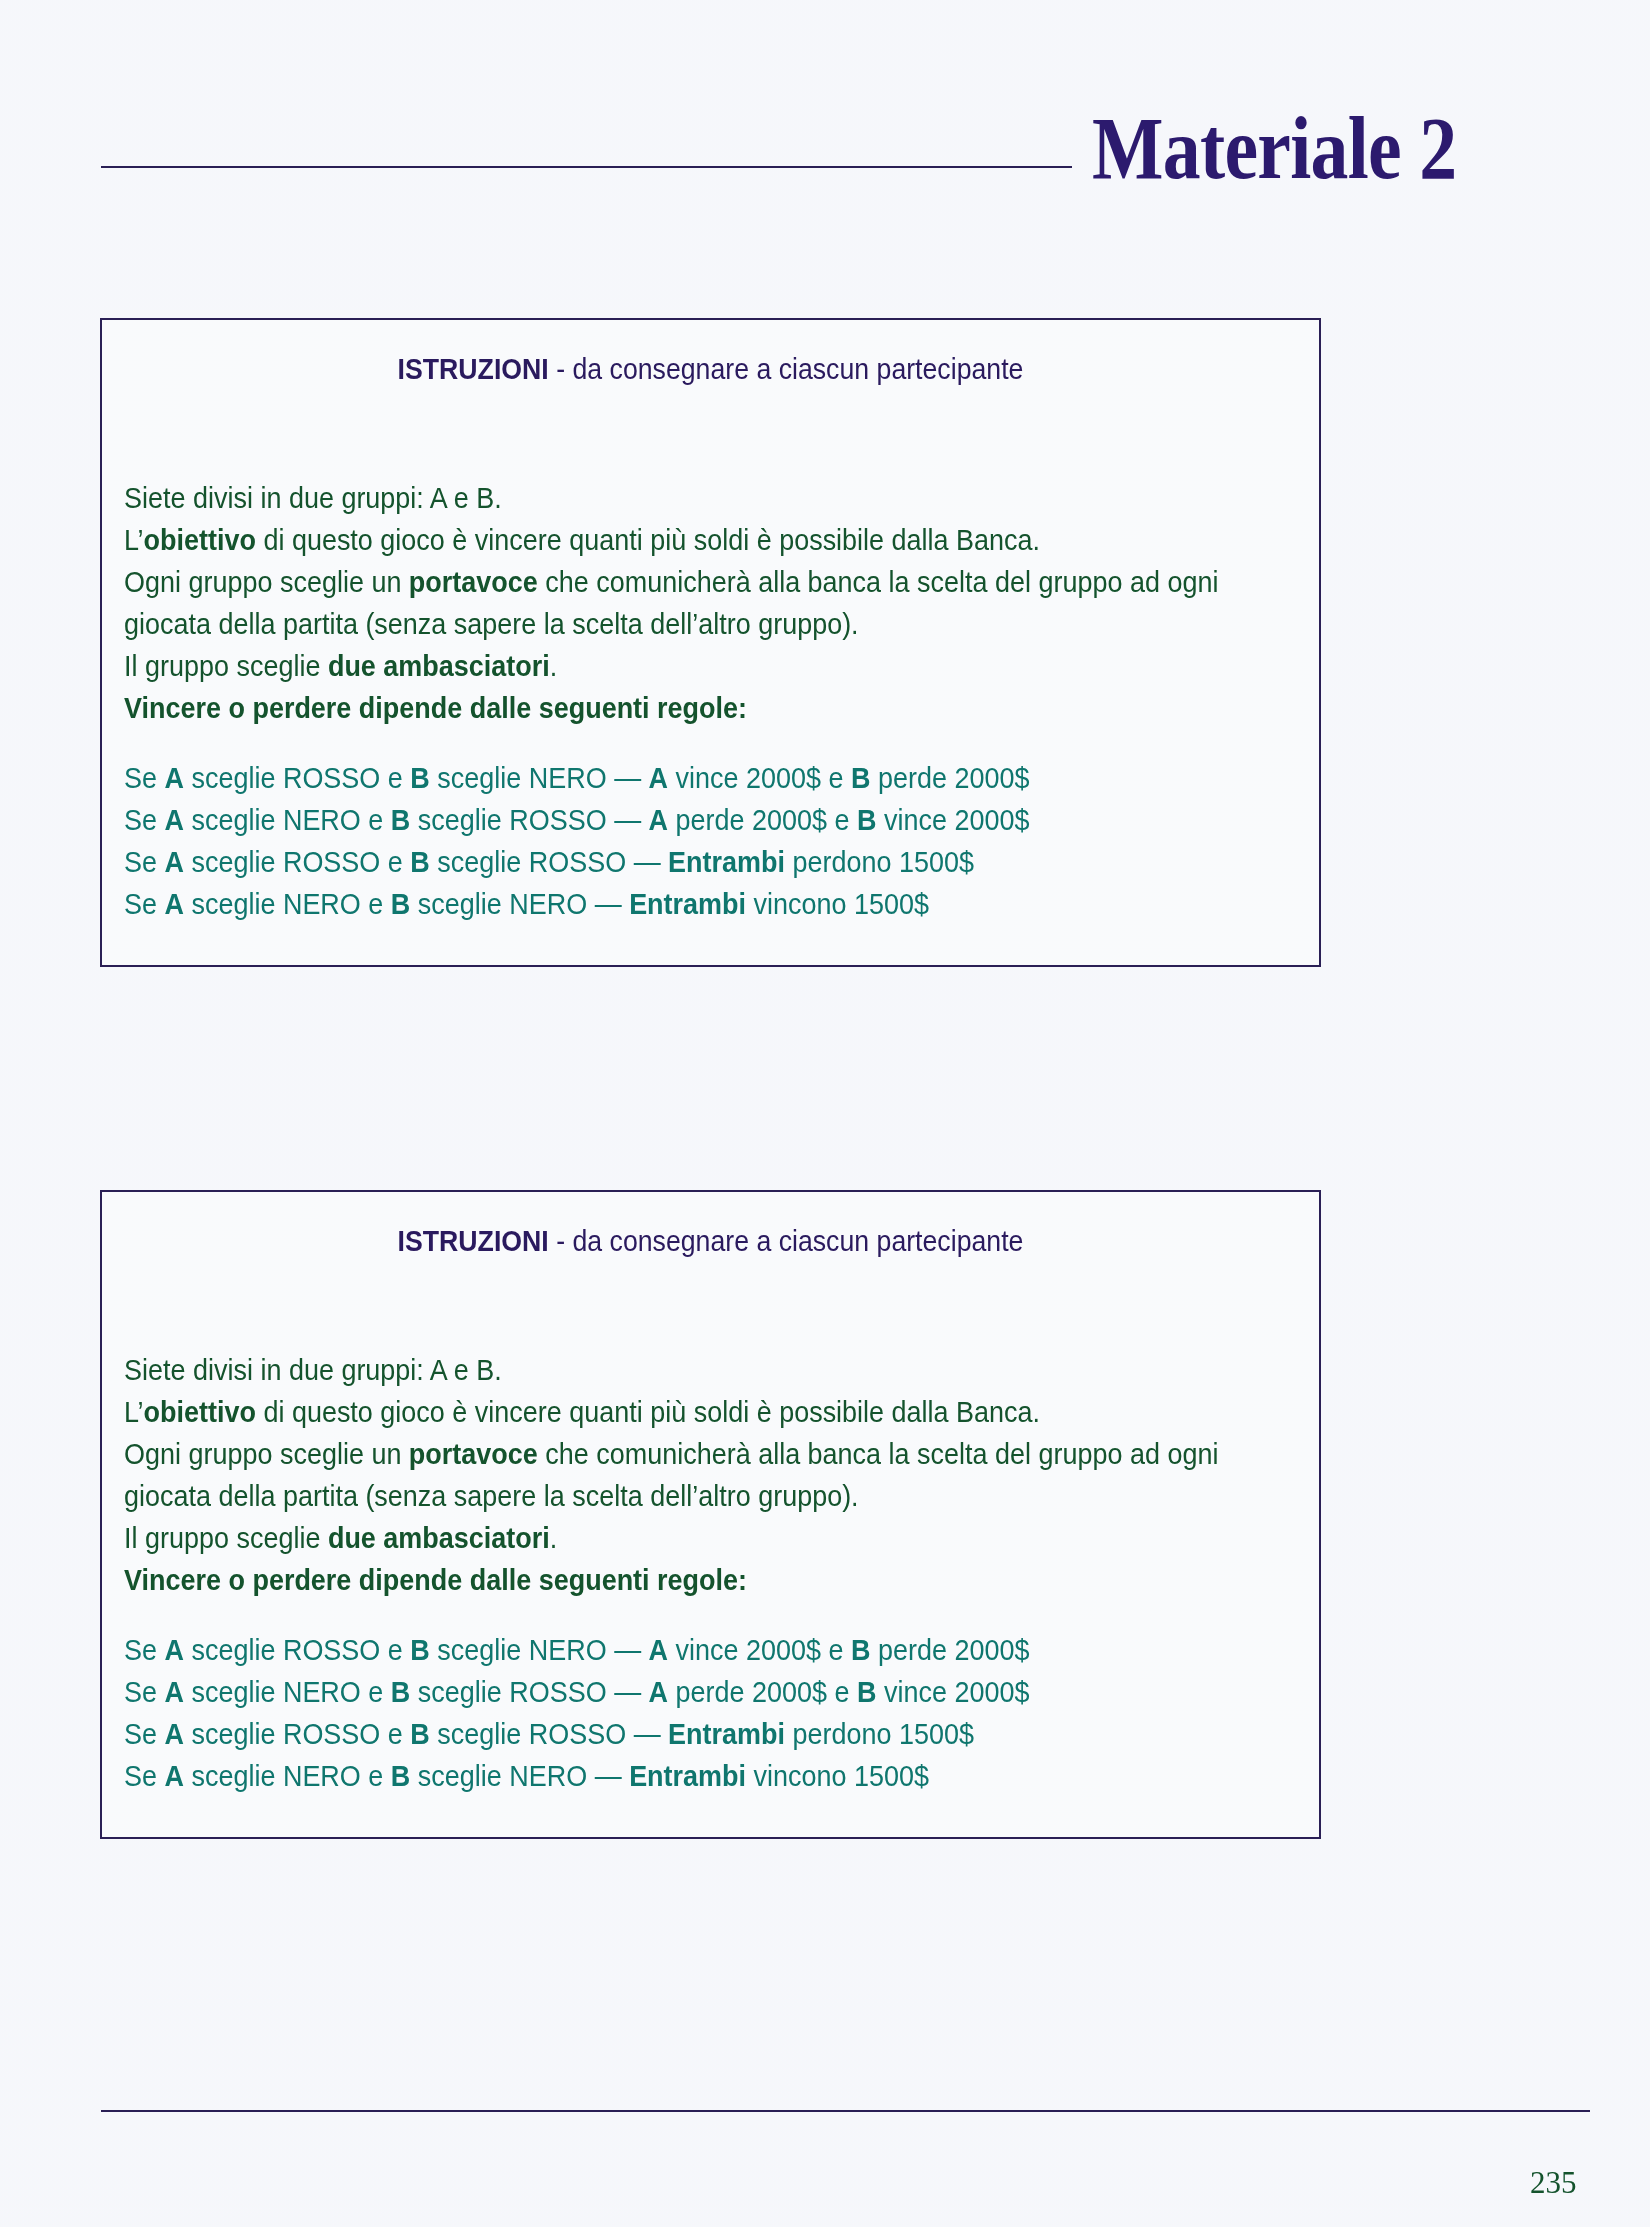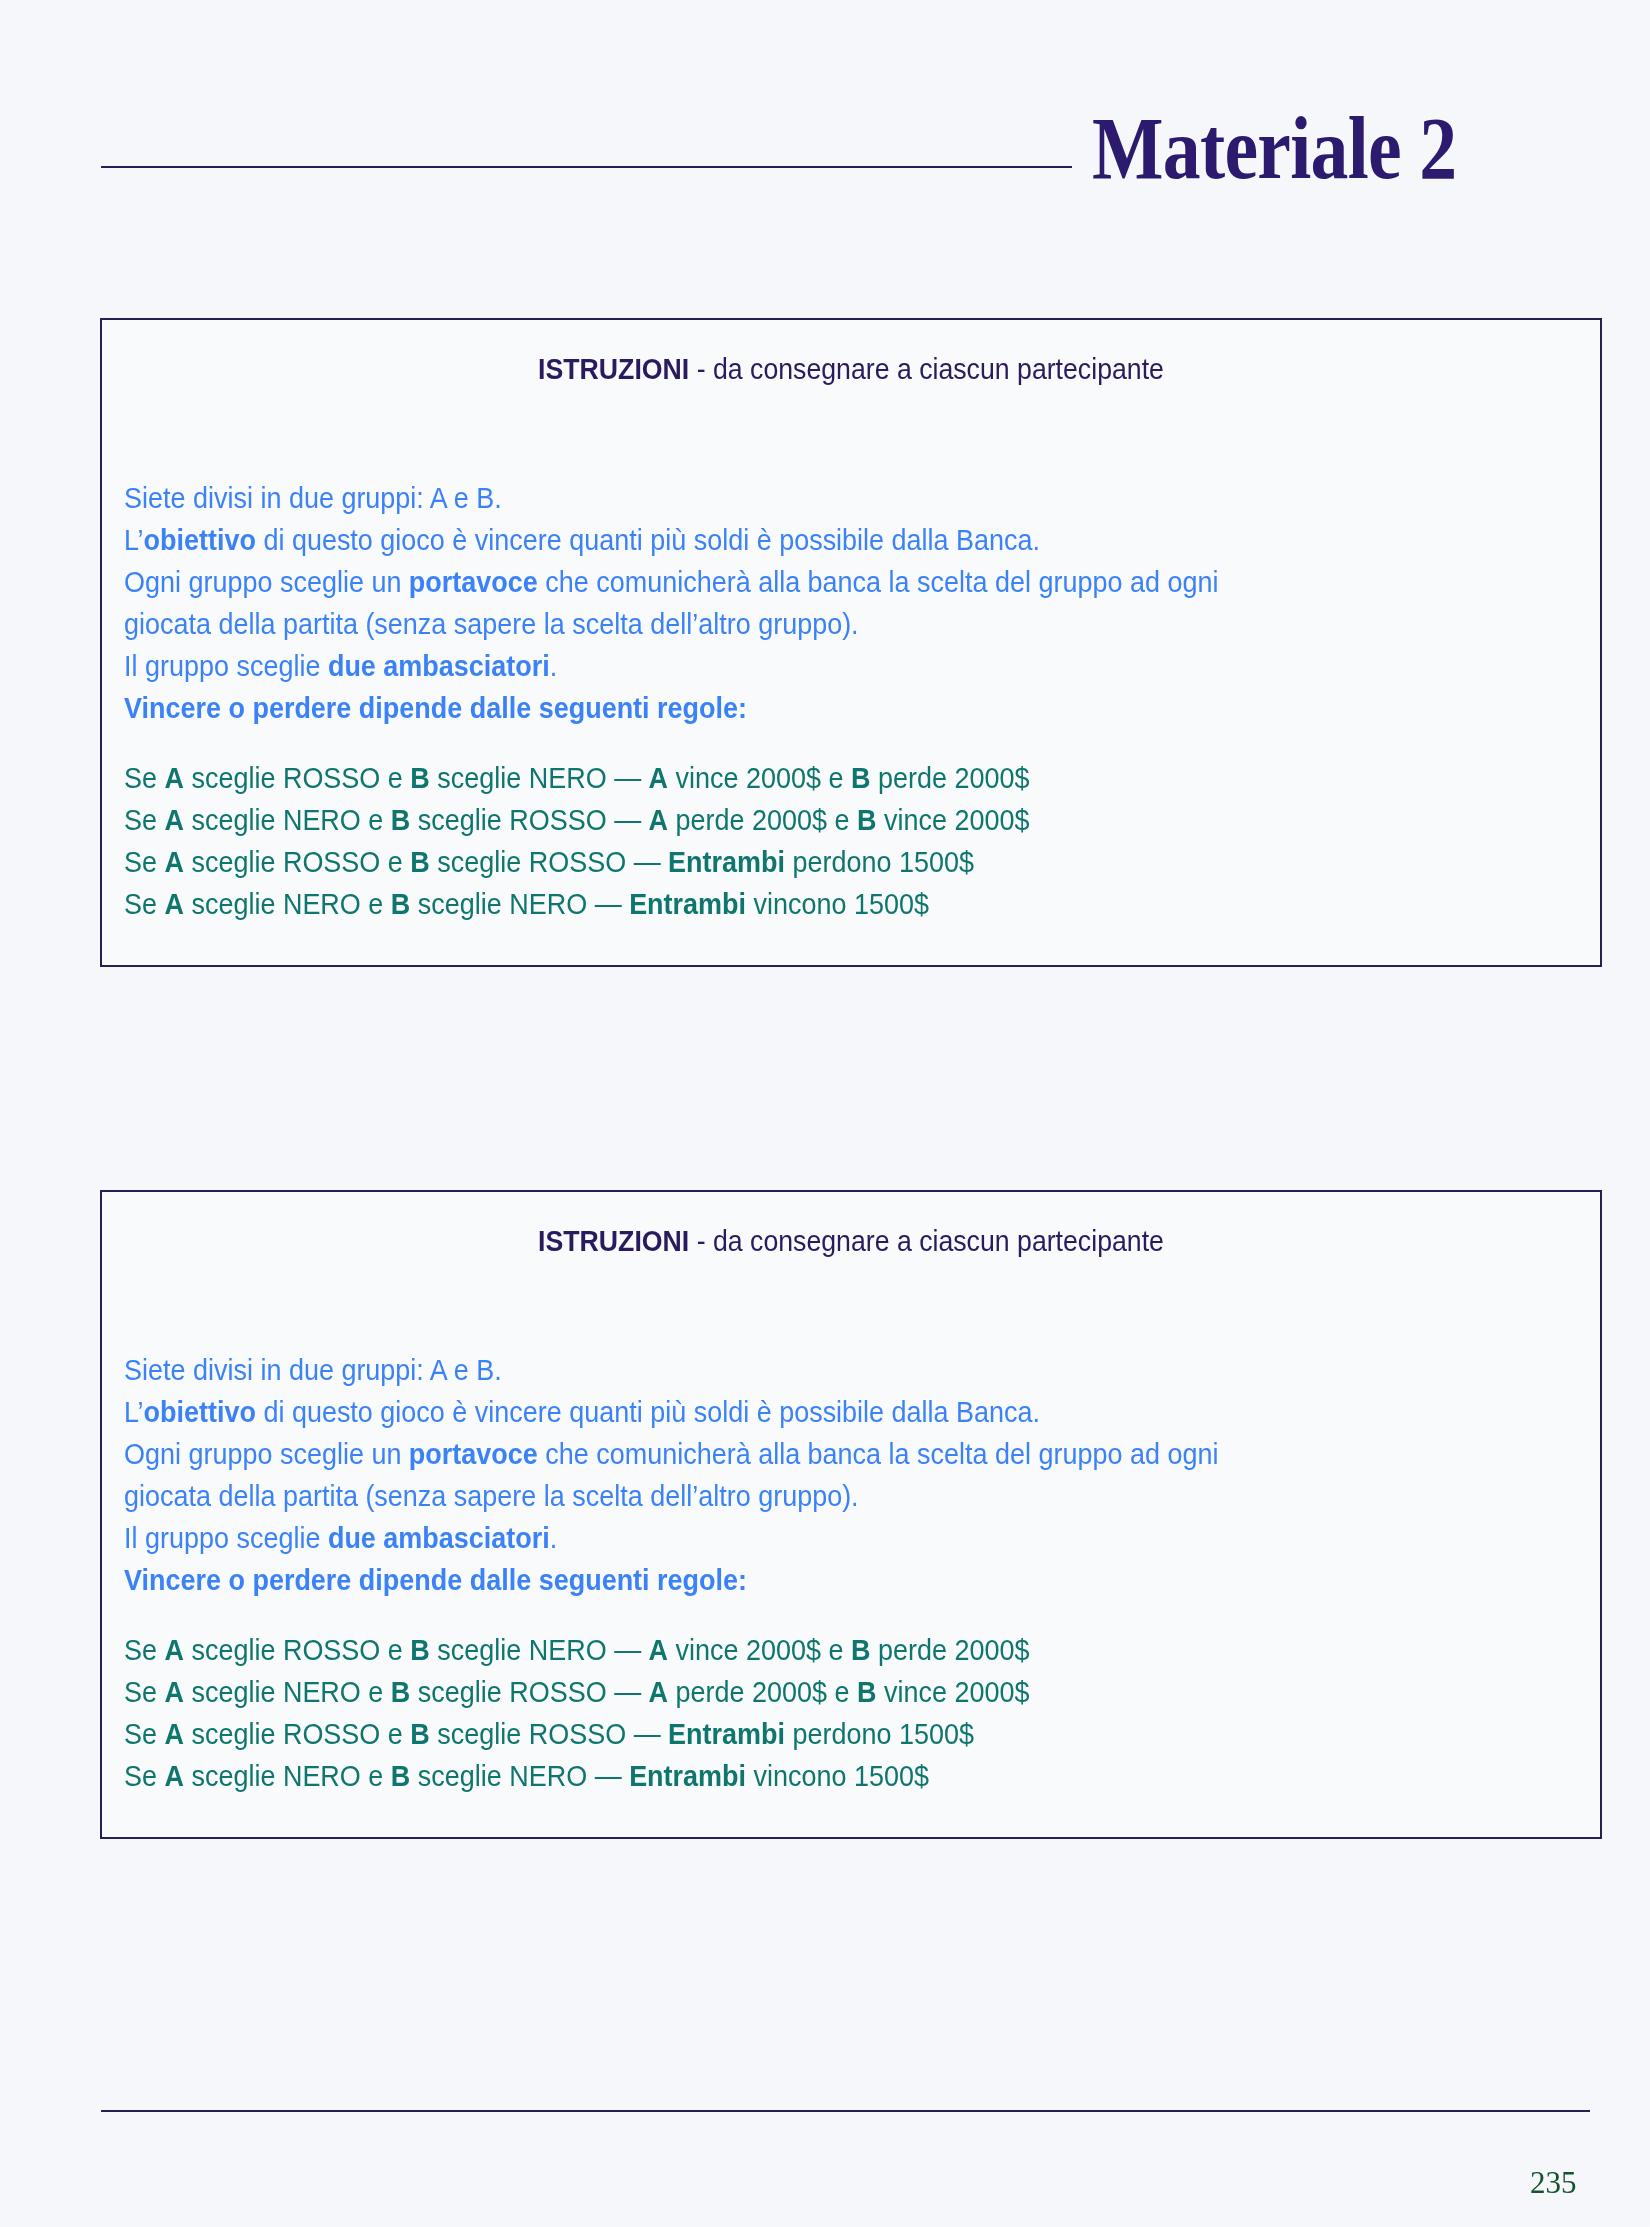--- a/index.html
+++ b/index.html
@@ -27,39 +27,39 @@
     font-weight: bold;
     font-size: 88px;
     line-height: 94px;
     color: #2c1a6e;
     letter-spacing: -0.8px;
     transform: scaleX(0.86);
     transform-origin: left top;
     white-space: nowrap;
   }
   .instr-box {
-    position: absolute; left: 100px; width: 1502px;
+    position: absolute; left: 100px; width: 1221px;
     border: 2.4px solid #2a1f55;
     box-sizing: border-box;
     background: rgba(255,255,255,0.35);
   }
   .box-1 { top: 318px; height: 649px; }
   .box-2 { top: 1190px; height: 649px; }
   .box-heading {
     position: absolute; left: 0; right: 0; top: 31px;
     text-align: center;
     font-size: 29px; line-height: 36px;
     color: #2a1a5e;
     transform: scaleX(0.92);
   }
   .box-heading .h-bold { font-weight: bold; }
   .box-body {
     position: absolute; left: 22px; right: 15.7px; top: 157px;
     font-size: 29px; line-height: 42px;
-    color: #3b82f6;
+    color: #14532d;
   }
   .box-body .line { white-space: nowrap; transform: scaleX(0.93); transform-origin: left center; }
   .box-body b { font-weight: bold; }
   .rules {
     position: absolute; left: 22px; top: 437px;
     font-size: 29px; line-height: 42px;
     color: #0f766e;
   }
   .rules .line { white-space: nowrap; transform: scaleX(0.93); transform-origin: left center; }
   .rules b { font-weight: bold; }

